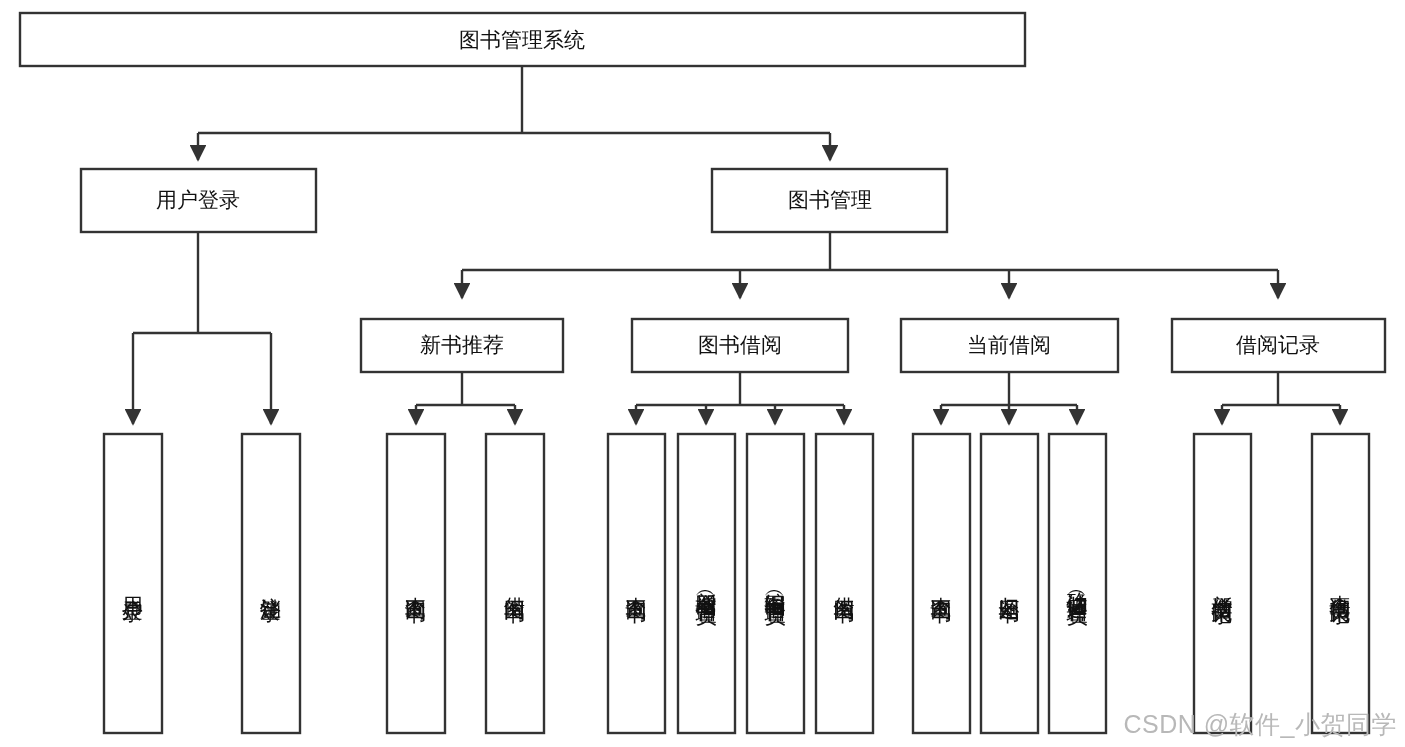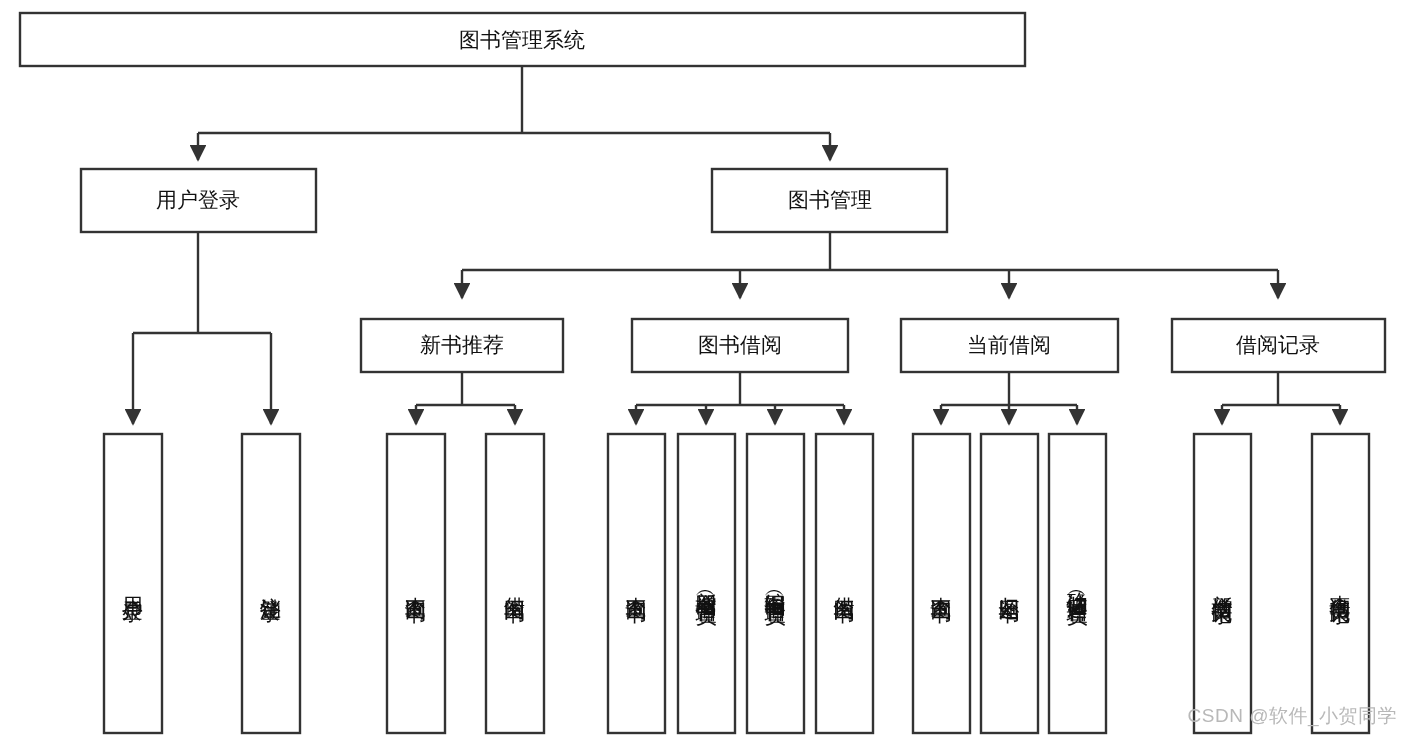--- a/index.html
+++ b/index.html
@@ -56,23 +56,23 @@
     display: flex;
     align-items: center;
     justify-content: center;
     white-space: nowrap;
     text-align: center;
     pointer-events: none;
   }
   .watermark {
     position: absolute;
     right: 8px;
-    bottom: 18px;
-    font-family: "Liberation Sans", "DejaVu Sans", sans-serif;
-    font-size: 19px;
+    bottom: 6px;
+    font-family: "Liberation Sans", "DejaVu Sans", sans-serif;
+    font-size: 25px;
     color: #b8b8b8;
     white-space: nowrap;
     letter-spacing: 0.5px;
   }
 </style>
 </head>
 <body>
 
 <div id="diagram-root">
 

